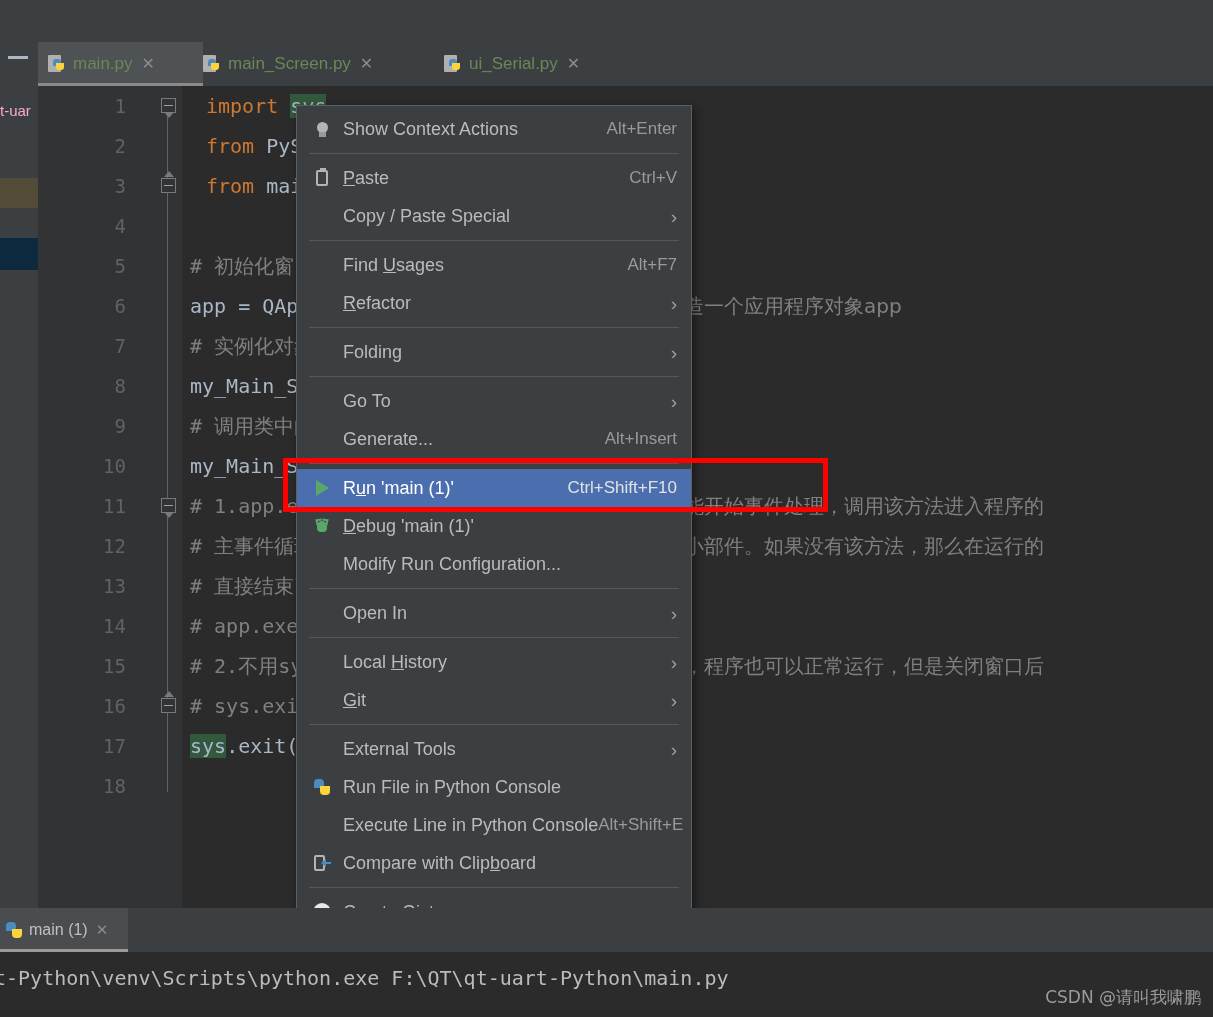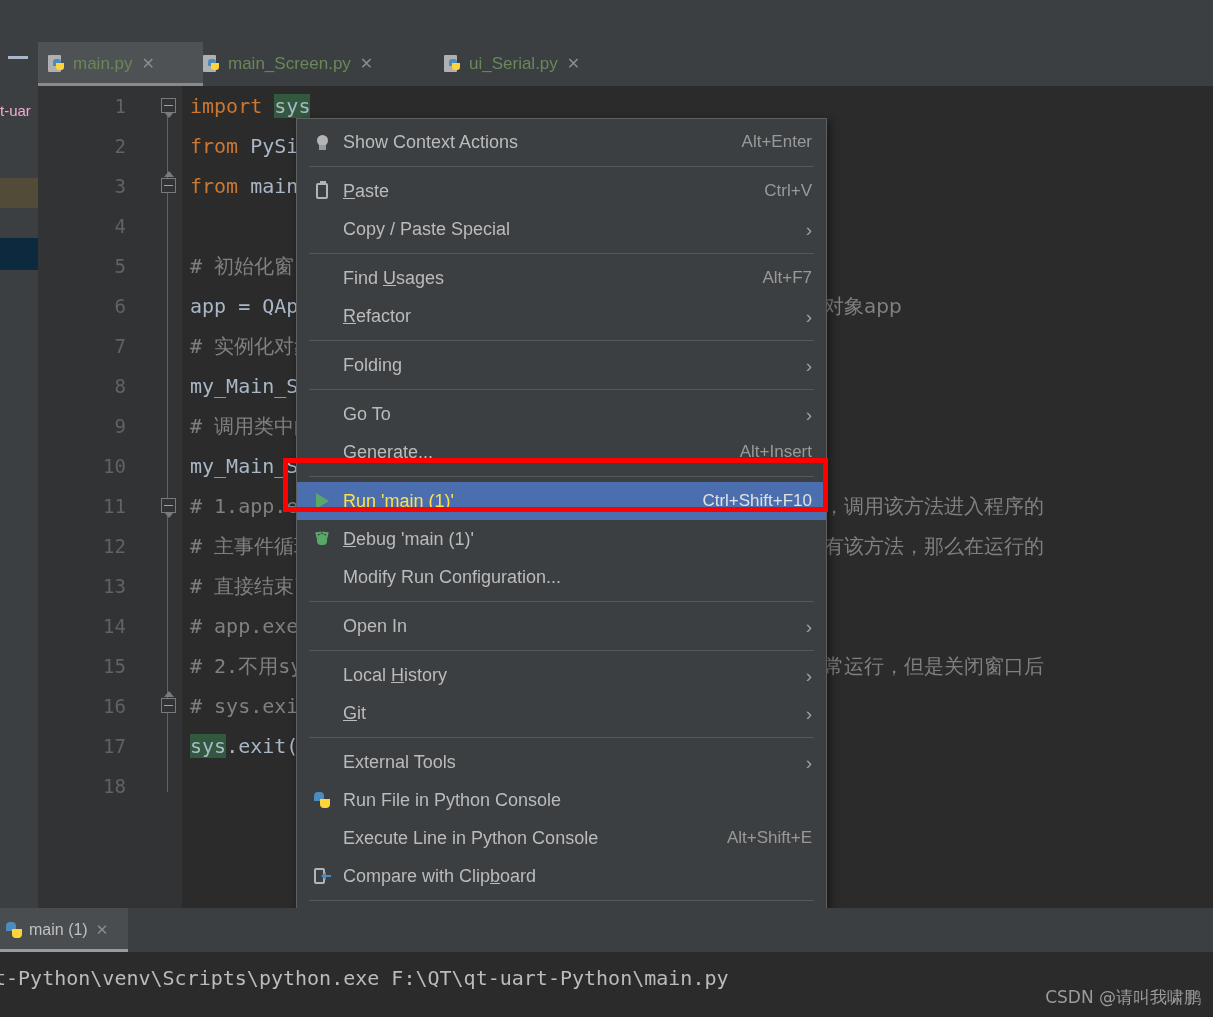--- a/index.html
+++ b/index.html
@@ -132,21 +132,21 @@
     font-family: "DejaVu Sans Mono", monospace;
     font-size: 19px; color: #606366;
     line-height: 40px;
   }
   .ltext {
     position: absolute; left: 152px;
     font-family: "DejaVu Sans Mono", monospace;
     font-size: 20px; line-height: 40px;
     color: #a9b7c6; white-space: pre;
   }
-  .kw  { color: #cc7832; }
+  .kw  { color: #cc7832; margin-left: 16px; }
   .cmt { color: #808080; }
   .hl-occ { background: #32593d; }
 
   .foldmark {
     position: absolute; left: 123px;
     width: 15px; height: 15px;
     border: 1px solid #7a7a7a;
     box-sizing: border-box;
     background: #313335;
   }
@@ -170,27 +170,26 @@
   .cn-tail {
     position: absolute;
     font-family: "DejaVu Sans", sans-serif;
     font-size: 20px; color: #808080;
     white-space: pre; line-height: 40px;
   }
 
   
   .ctxmenu {
     position: absolute; left: 296px; top: 105px;
-    width: 531px;
+    width: 396px;
     background: #3c3f41;
     border: 1px solid #5e6060;
     box-sizing: border-box;
     box-shadow: 3px 3px 9px rgba(0,0,0,.45);
     padding: 4px 0 4px 0;
-    margin-top: 13px;
   }
   .mi {
     position: relative;
     height: 38px;
     display: flex; align-items: center;
     padding: 0 14px 0 12px;
     box-sizing: border-box;
     cursor: default;
   }
   .mi.sel { background: #4b6eaf; }
@@ -198,21 +197,21 @@
     width: 26px; flex: 0 0 26px;
     display: flex; align-items: center; justify-content: center;
     position: relative; height: 24px;
   }
   .mi-label {
     font-size: 18px; color: #bbbbbb;
     font-family: "Liberation Sans", sans-serif;
     white-space: nowrap;
     margin-left: 8px;
   }
-  .mi.sel .mi-label { color: #fde047; }
+  .mi.sel .mi-label { color: #ffffff; }
   .mi-accel {
     margin-left: auto;
     font-size: 17px; color: #999999;
     font-family: "Liberation Sans", sans-serif;
     white-space: nowrap;
   }
   .mi.sel .mi-accel { color: #e2e2e2; }
   .mi-arrow {
     margin-left: auto;
     font-size: 19px; color: #a0a0a0;

